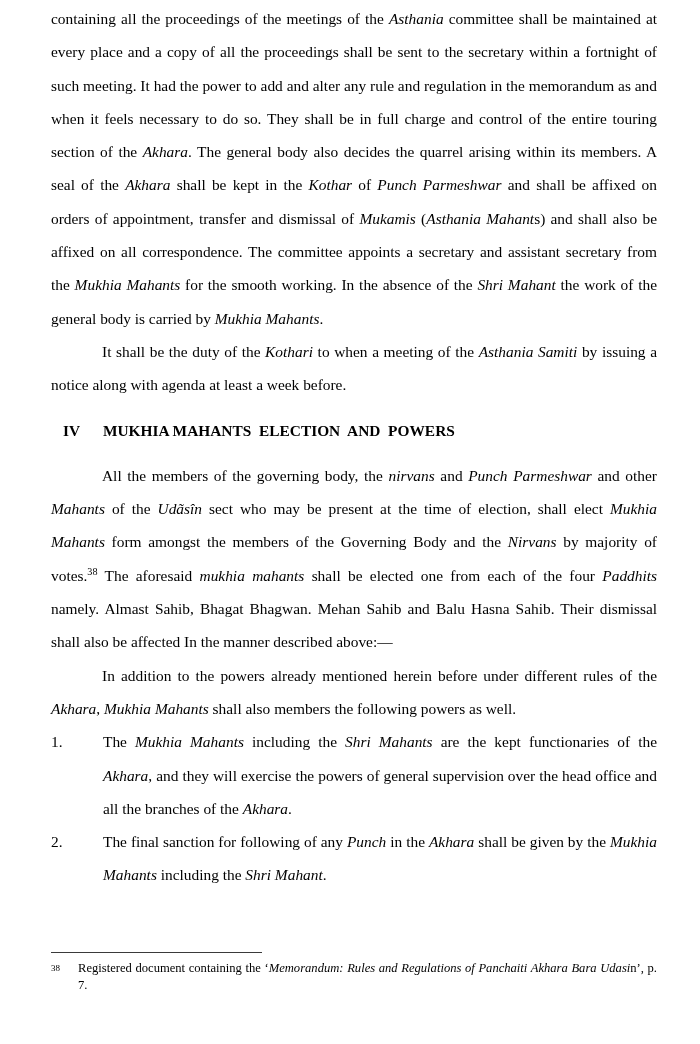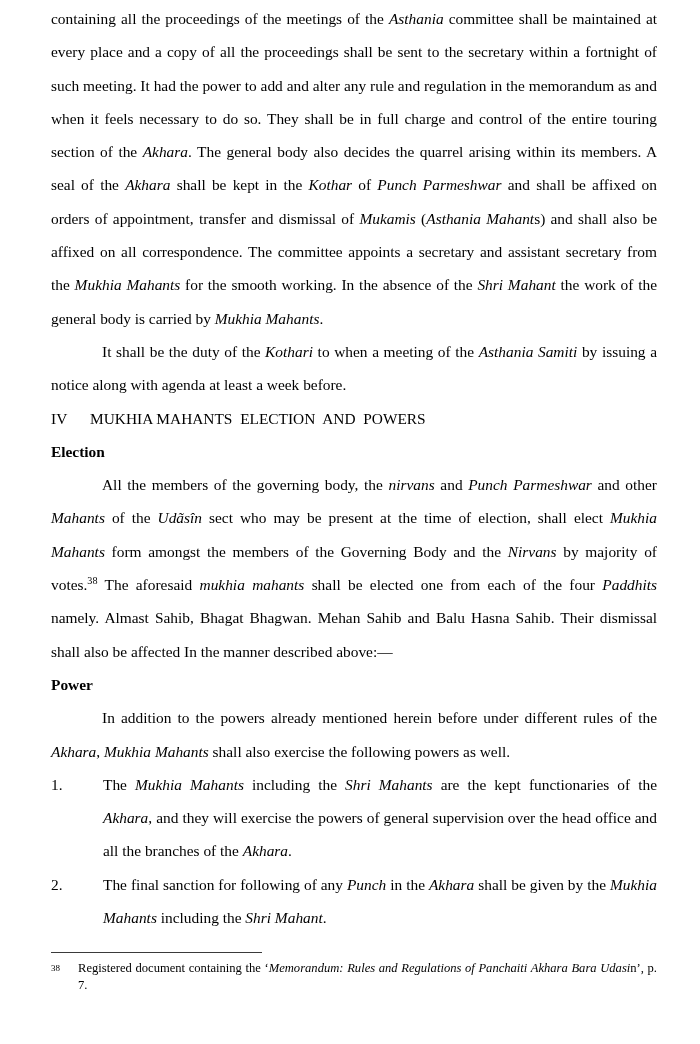--- a/index.html
+++ b/index.html
@@ -32,24 +32,24 @@
   .body-text.indent {
     text-indent: 51px;
   }
   .flow {
     padding-top: 1px;
   }
   i, .it {
     font-style: italic;
   }
   .heading-roman {
-    font-weight: normal;
+    font-weight: bold;
     font-size: 15.4px;
     line-height: 33.3px;
-    margin: 0;
+    margin: 12px;
     white-space: pre;
   }
   .heading-sub {
     font-weight: bold;
     font-size: 15.4px;
     line-height: 33.3px;
     margin: 0;
   }
   sup {
     font-size: 0.66em;
@@ -107,27 +107,25 @@
 <body>
 
 <div class="page">
 
   <p class="body-text flow"><span>containing all the proceedings of the meetings of the </span><i>Asthania</i><span> committee shall be maintained at every place and a copy of all the proceedings shall be sent to the secretary within a fortnight of such meeting. It had the power to add and alter any rule and regulation in the memorandum as and when it feels necessary to do so. They shall be in full charge   and control of the entire touring section of the </span><i>Akhara</i><span>. The general body also decides the quarrel arising within its members. A seal of the </span><i>Akhara</i><span> shall be kept in the </span><i>Kothar</i><span> of </span><i>Punch   Parmeshwar</i><span> and shall be affixed on orders  of appointment,  transfer  and  dismissal of </span><i>Mukamis</i><span> (</span><i>Asthania Mahant</i><span>s) and shall also be affixed on all  correspondence. The committee appoints a secretary and assistant secretary from the </span><i>Mukhia Mahants</i><span> for the smooth working. In the absence of the </span><i>Shri Mahant</i><span> the work of the general body is carried by </span><i>Mukhia Mahants</i><span>.</span></p>
 
   <p class="body-text indent"><span>It shall be the duty of the </span><i>Kothari</i><span> to when a meeting of the </span><i>Asthania Samiti</i><span> by issuing a notice along with agenda at least a week before.</span></p>
 
   <h2 class="heading-roman"><span>IV</span><span class="sp">      </span><span>MUKHIA MAHANTS  ELECTION  AND  POWERS</span></h2>
 
-  <h3 class="heading-sub">Election</h3>
 
   <p class="body-text indent"><span>All the members of the governing body, the </span><i>nirvans</i><span> and </span><i>Punch Parmeshwar</i><span> and other </span><i>Mahants</i><span> of the </span><i>Udãsîn</i><span> sect who may be present at the time of election, shall elect </span><i>Mukhia Mahants</i><span> form amongst the members of the Governing Body and the </span><i>Nirvans</i><span> by majority of votes.</span><sup>38</sup><span> The aforesaid </span><i>mukhia mahants</i><span> shall be elected one from each of the four </span><i>Paddhits</i><span> namely. Almast Sahib, Bhagat Bhagwan. Mehan Sahib and Balu Hasna Sahib. Their dismissal shall also be affected In the manner described above:—</span></p>
 
-  <h3 class="heading-sub">Power</h3>
 
-  <p class="body-text indent"><span>In addition to the powers already mentioned herein before under different rules of the </span><i>Akhara</i><span>, </span><i>Mukhia Mahants</i><span> shall also exercise the following powers as well.</span></p>
+  <p class="body-text indent"><span>In addition to the powers already mentioned herein before under different rules of the </span><i>Akhara</i><span>, </span><i>Mukhia Mahants</i><span> shall also members the following powers as well.</span></p>
 
   <ol class="numlist">
       <li><span class="num">1.</span><span><span>The </span><i>Mukhia Mahants</i><span> including the </span><i>Shri Mahants</i><span> are the kept functionaries of the </span><i>Akhara</i><span>, and they will exercise the powers of general supervision over the head office and all the branches of the </span><i>Akhara</i><span>.</span></span></li>
       <li><span class="num">2.</span><span><span>The final sanction for following of any </span><i>Punch</i><span> in the </span><i>Akhara</i><span> shall be given by the </span><i>Mukhia Mahants</i><span> including the </span><i>Shri Mahant</i><span>.</span></span></li>
     </ol>
 
 </div>
 
 <div class="footnote-area">
   <div class="footnote-rule"></div>

